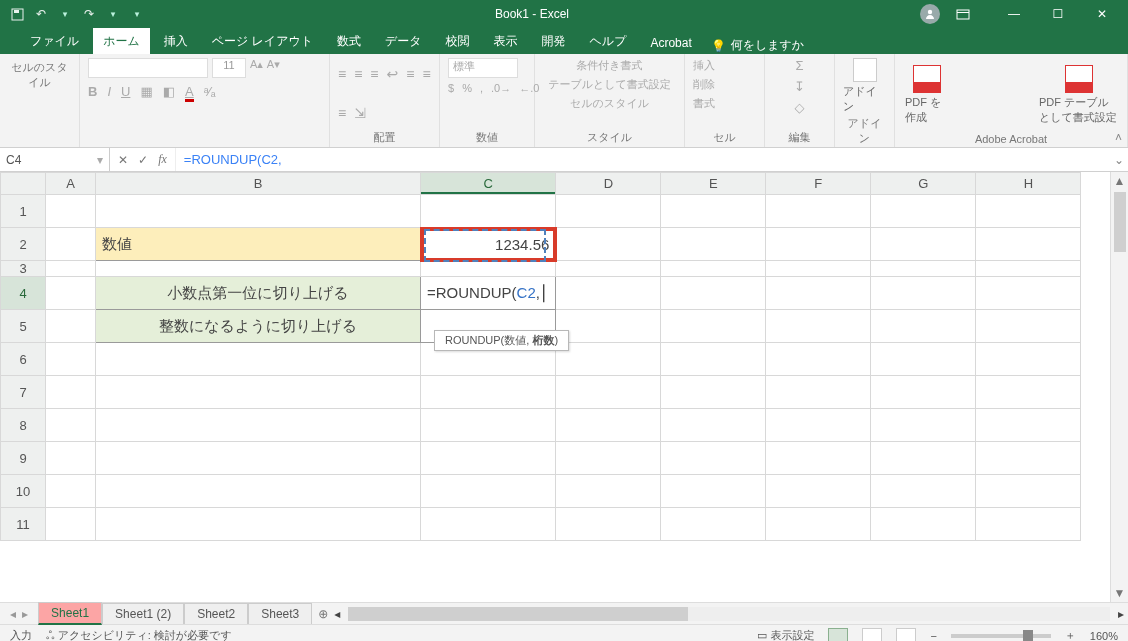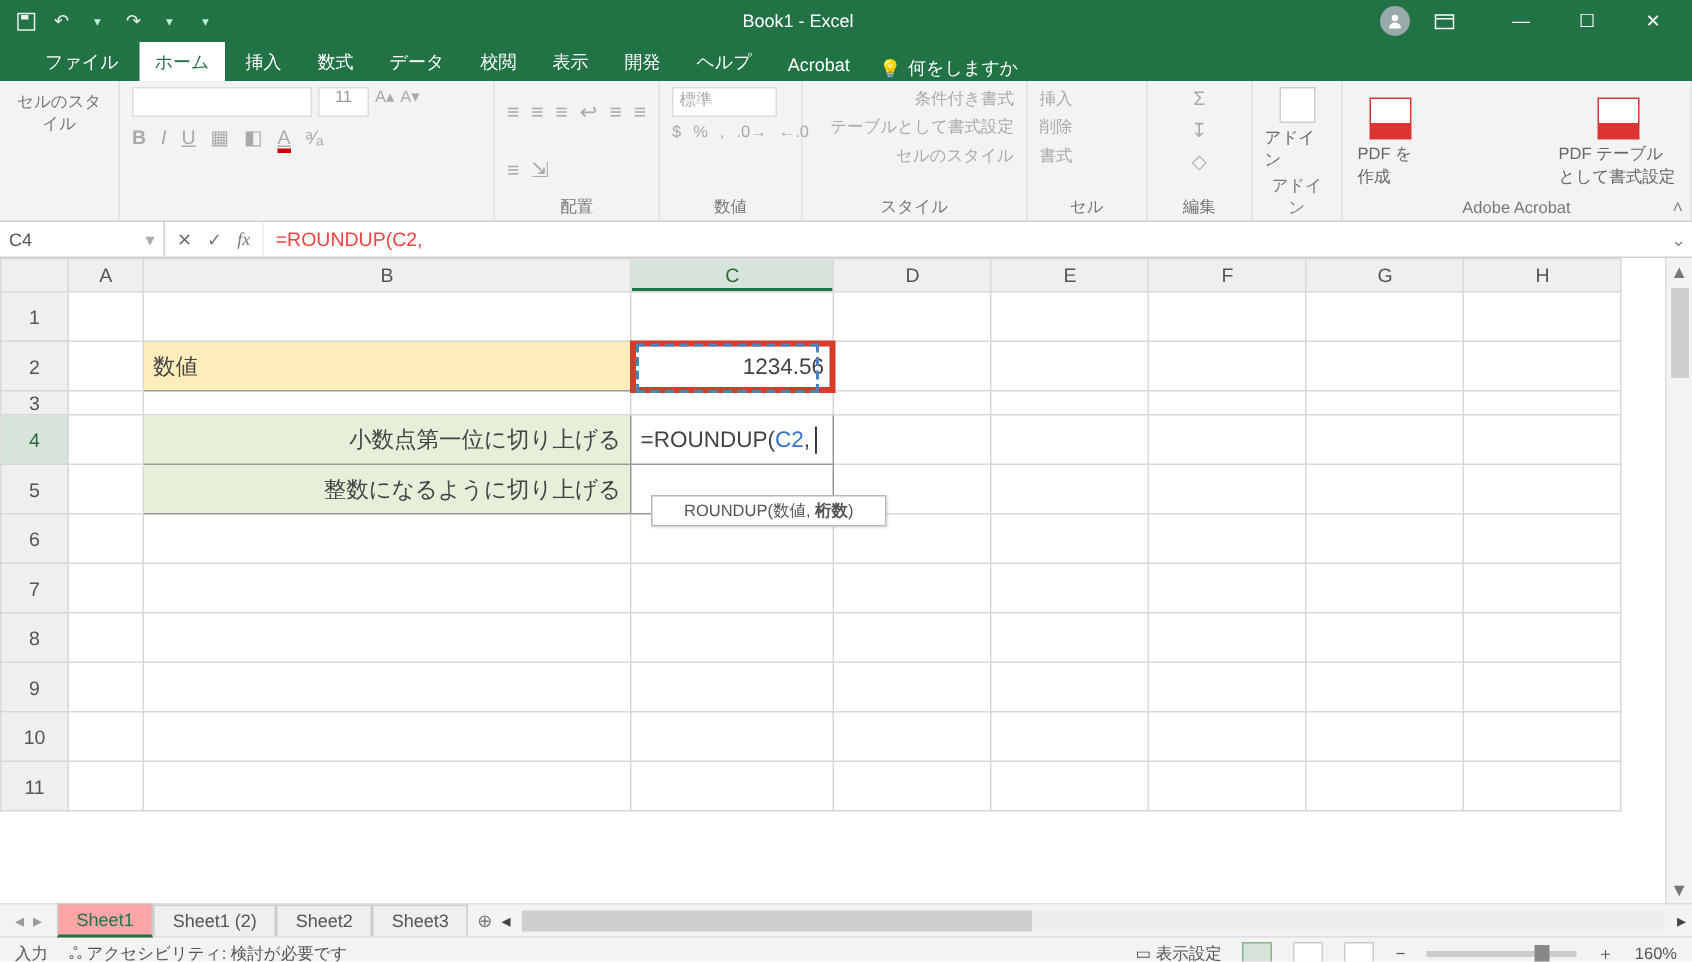--- a/index.html
+++ b/index.html
@@ -24,45 +24,45 @@
   .group-label { font-size:11px; text-align:center; color:#777; padding-top:2px;}
   .btn-ghost { color:#aaa; }
   .ribbon-collapse { position:absolute; right:6px; bottom:2px; color:#888;}
   .bigbtn { display:flex; flex-direction:column; align-items:center; gap:2px; font-size:11px; color:#666; width:48px;}
   .bigbtn .ico { width:28px; height:28px; background:#d9e7dd; border:1px solid #c5d5c9;}
   
   .formula-row { height:24px; border-bottom:1px solid #d0d0d0; display:flex; align-items:stretch; background:#fff;}
   .namebox { width:110px; border-right:1px solid #ccc; display:flex; align-items:center; padding:0 6px; font-size:12px; color:#555; justify-content:space-between;}
   .fx-btns { display:flex; align-items:center; padding:0 8px; gap:10px; color:#777; border-right:1px solid #eee;}
   .fx-label { font-style:italic; font-family:"Times New Roman",serif;}
-  .formula-input { flex:1; display:flex; align-items:center; padding:0 8px; font-size:13px; color:#ef4444;}
+  .formula-input { flex:1; display:flex; align-items:center; padding:0 8px; font-size:13px; color:#3b82f6;}
   .formula-expand { width:18px; display:flex; align-items:center; justify-content:center; color:#888;}
   
   .grid-wrap { position:relative; height:430px; overflow:hidden; background:#fff;}
   table.grid { border-collapse:collapse; table-layout:fixed;}
   table.grid th, table.grid td { border:1px solid #d8d8d8; height:33px; font-size:15px; padding:0 6px; background:#fff; font-weight:normal;}
   table.grid thead th { background:#eef0ef; height:22px; font-size:13px; color:#555; text-align:center;}
   table.grid .rowhdr { background:#eef0ef; width:45px; text-align:center; color:#555; font-size:13px;}
   table.grid thead th.corner { background:#eef0ef;}
   table.grid thead th.sel, table.grid td.rowhdr.sel { background:#d7e4d9; color:#2a6a3c;}
   .colC-sel { box-shadow: inset 0 -2px 0 #217346;}
   
   .cell-b-yel { background:#fdeebb !important; border:1px solid #9a9a9a !important; text-align:left;}
   .cell-c-yel { background:#fff !important; border:1px solid #9a9a9a !important; text-align:right;}
-  .cell-b-grn { background:#e5efd9 !important; border:1px solid #9a9a9a !important; text-align:right;}
+  .cell-b-grn { background:#e5efd9 !important; border:1px solid #9a9a9a !important; text-align:center;}
   .cell-c-grn { background:#fff !important; border:1px solid #9a9a9a !important; text-align:center;}
   .red-frame { outline:4px solid #d83b2a; outline-offset:-3px;}
   
   .marquee { position:absolute; border:2px dashed #4f81bd; pointer-events:none;}
   
   .formula-cell { font-family:Consolas,monospace; font-size:17px; }
   .ref-c2 { color:#3572c6; }
   .cursor { color:#000;}
   
-  .tooltip { position:absolute; background:#fff; border:1px solid #b8b8b8; padding:2px 21px; font-size:11px; color:#555; box-shadow:1px 1px 2px rgba(0,0,0,.15);}
+  .tooltip { position:absolute; background:#fff; border:1px solid #b8b8b8; padding:2px 10px; font-size:11px; color:#555; box-shadow:1px 1px 2px rgba(0,0,0,.15);}
   .tooltip b { font-weight:bold;}
   
   .vscroll { position:absolute; right:0; top:0; width:18px; height:100%; background:#f3f3f3; border-left:1px solid #ddd;}
   .vscroll .arrow { height:18px; display:flex; align-items:center; justify-content:center; color:#777;}
   .vscroll .thumb { position:absolute; top:20px; left:3px; width:12px; height:60px; background:#cfcfcf;}
   
   .sheet-row { height:22px; background:#f3f3f3; border-top:1px solid #ddd; display:flex; align-items:center; font-size:12px;}
   .sheet-nav { display:flex; gap:6px; padding:0 10px; color:#999;}
   .sheet-tab { padding:3px 12px; border:1px solid #ccc; border-bottom:none; background:#efefef; color:#555; cursor:pointer;}
   .sheet-tab.active { background:#fca5a5; color:#217346; border-bottom:2px solid #217346;}
@@ -113,20 +113,21 @@
     <span class="win">―</span>
     <span class="win">☐</span>
     <span class="win">✕</span>
   </div>
 </div>
 
 <div class="menubar">
   <div class="tab">ファイル</div>
   <div class="tab active">ホーム</div>
   <div class="tab">挿入</div>
+  <div class="tab">ページ レイアウト</div>
   <div class="tab">数式</div>
   <div class="tab">データ</div>
   <div class="tab">校閲</div>
   <div class="tab">表示</div>
   <div class="tab">開発</div>
   <div class="tab">ヘルプ</div>
   <div class="tab">Acrobat</div>
   <div class="tellme">
     <span>💡</span>
     <span>何をしますか</span>
@@ -181,21 +182,21 @@
         <span>%</span>
         <span>,</span>
         <span>.0→</span>
         <span>←.0</span>
       </div>
     </div>
     <div class="group-label">数値</div>
   </div>
 
   <div class="group" style="width:150px">
-    <div class="group-body btn-ghost" style="flex-direction:column;align-items:flex-end;gap:4px;font-size:11px">
+    <div class="group-body btn-ghost" style="flex-direction:column;align-items:center;gap:4px;font-size:11px">
       <span>条件付き書式</span>
       <span>テーブルとして書式設定</span>
       <span>セルのスタイル</span>
     </div>
     <div class="group-label">スタイル</div>
   </div>
 
   <div class="group" style="width:80px">
     <div class="group-body btn-ghost" style="flex-direction:column;align-items:flex-start;gap:4px;font-size:11px">
       <span>挿入</span>

